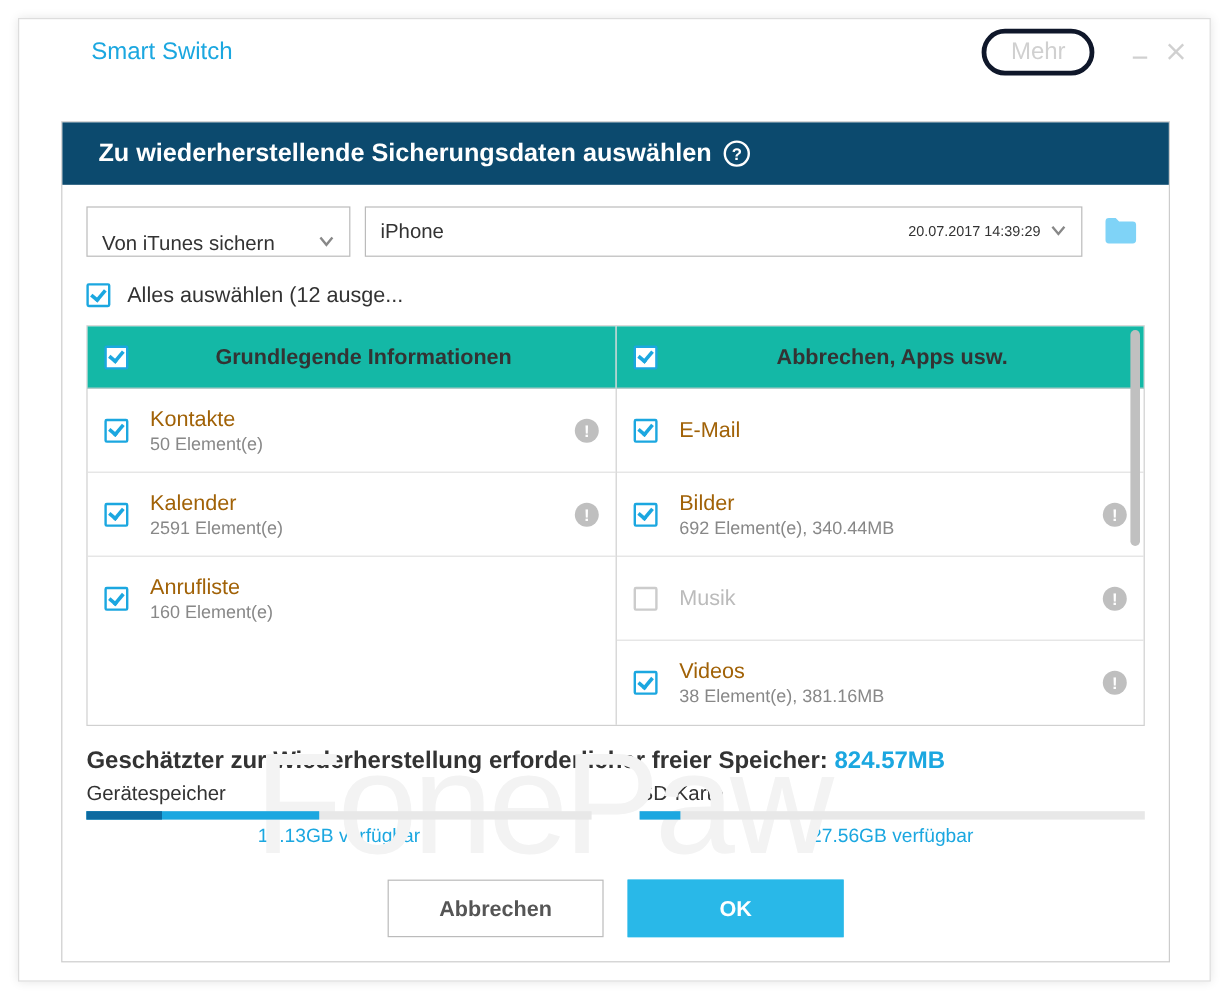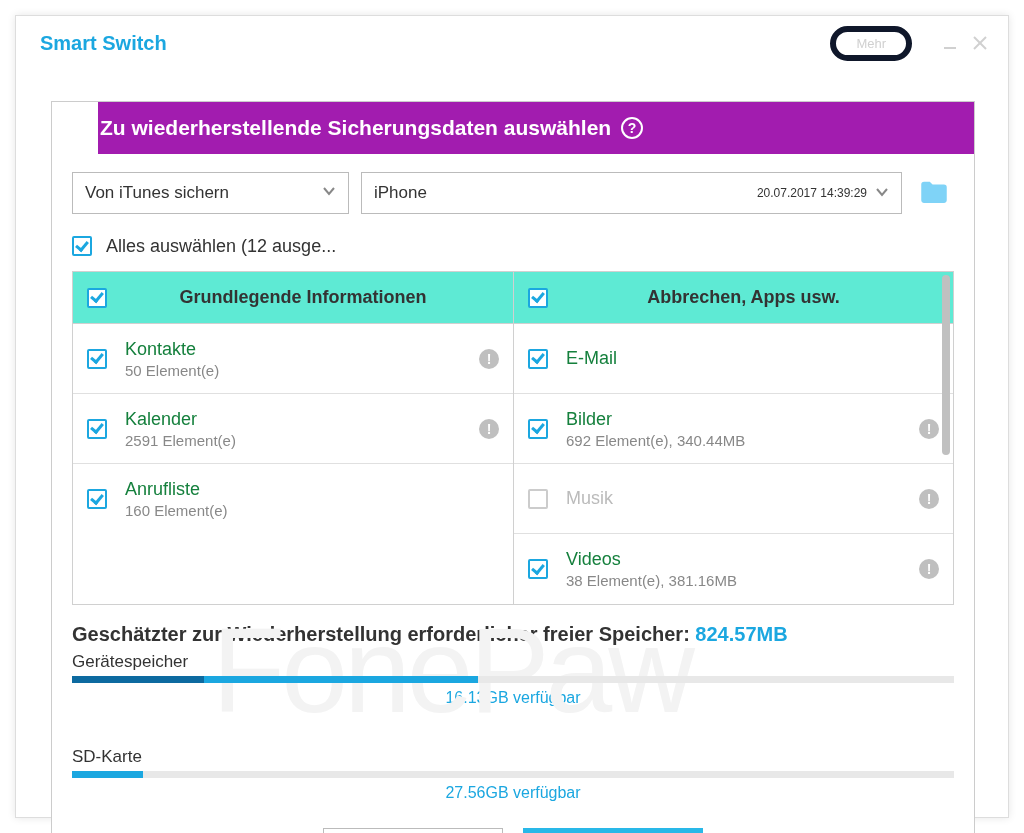--- a/index.html
+++ b/index.html
@@ -15,29 +15,30 @@
   }
   .titlebar {
     height: 54px;
     display: flex;
     align-items: center;
     padding: 0 18px 0 24px;
   }
   .title {
     color: #1ba7e0;
     font-size: 20px;
-    font-weight: 700;
+    font-weight: 400;
+    margin-left: 36px;
   }
   .spacer { flex: 1; }
   .mehr-btn {
-    border: 6px solid #0f172a;
+    border: 4px solid #0f172a;
     color: #d0d0d0;
     border-radius: 20px;
     padding: 4px 20px;
-    font-size: 13px;
+    font-size: 20px;
     background: #fff;
     margin-right: 18px;
   }
   .winctl {
     width: 20px; height: 20px;
     display: inline-flex;
     align-items: center;
     justify-content: center;
     color: #d0d0d0;
     margin-left: 10px;
@@ -47,28 +48,27 @@
 
   .dialog {
     position: absolute;
     left: 35px;
     top: 85px;
     width: 924px;
     border: 1px solid #ccc;
     background: #fff;
   }
   .dialog-header {
-    background: #a21caf;
+    background: #0c4a6e;
     color: #fff;
     font-size: 21px;
     font-weight: 600;
-    padding: 14px 2px;
-    display: flex;
-    align-items: center;
-    margin-left: 46px;
+    padding: 14px 30px;
+    display: flex;
+    align-items: center;
   }
   .dialog-header .help-icon {
     display: inline-flex;
     align-items: center;
     justify-content: center;
     width: 22px;
     height: 22px;
     border: 2px solid #fff;
     border-radius: 50%;
     font-size: 14px;
@@ -84,21 +84,21 @@
   .dropdown {
     height: 42px;
     border: 1px solid #bbb;
     display: flex;
     align-items: center;
     padding: 0 12px;
     font-size: 17px;
     color: #333;
     background: #fff;
   }
-  .dd1 { width: 277px; }
+  .dd1 { width: 220px; align-items: flex-end; }
   .dd2 { flex: 1; text-align: center; }
   .dropdown .chev {
     margin-left: auto;
     color: #888;
   }
   .dd2 .right-part {
     margin-left: auto;
     display: flex;
     align-items: center;
     gap: 8px;
@@ -151,21 +151,21 @@
   .grid {
     border: 1px solid #d0d0d0;
     display: flex;
     position: relative;
   }
   .col {
     width: 50%;
   }
   .col + .col { border-left: 1px solid #d0d0d0; }
   .col-header {
-    background: #5eead4;
+    background: #14b8a6;
     border-bottom: 1px solid #d0d0d0;
     height: 52px;
     display: flex;
     align-items: center;
     padding: 0 14px;
     font-size: 18px;
     font-weight: 700;
     color: #333;
   }
   .col-header .cbx { margin-right: 0; }
@@ -177,21 +177,21 @@
     align-items: center;
     padding: 0 14px;
   }
   .item-row:last-child { border-bottom: none; }
   .item-text {
     display: flex;
     flex-direction: column;
     justify-content: center;
     margin-left: 4px;
   }
-  .item-title { font-size: 18px; color: #15803d; }
+  .item-title { font-size: 18px; color: #a16207; }
   .item-title.disabled { color: #bbb; }
   .item-sub { font-size: 15px; color: #888; margin-top: 2px; }
   .info-icon {
     margin-left: auto;
     width: 20px; height: 20px;
     border-radius: 50%;
     background: #bfbfbf;
     color: #fff;
     display: inline-flex;
     align-items: center;
@@ -227,21 +227,20 @@
   .est-line {
     font-size: 20px;
     font-weight: 700;
     color: #333;
   }
   .est-line .est-val { color: #1ba7e0; }
   .storage-row {
     display: flex;
     gap: 40px;
     margin-top: 6px;
-    flex-direction: column;
   }
   .storage-col {
     flex: 1;
   }
   .stor-label { font-size: 17px; color: #333; margin-bottom: 4px; }
   .bar {
     height: 7px;
     background: #e8e8e8;
     position: relative;
   }

